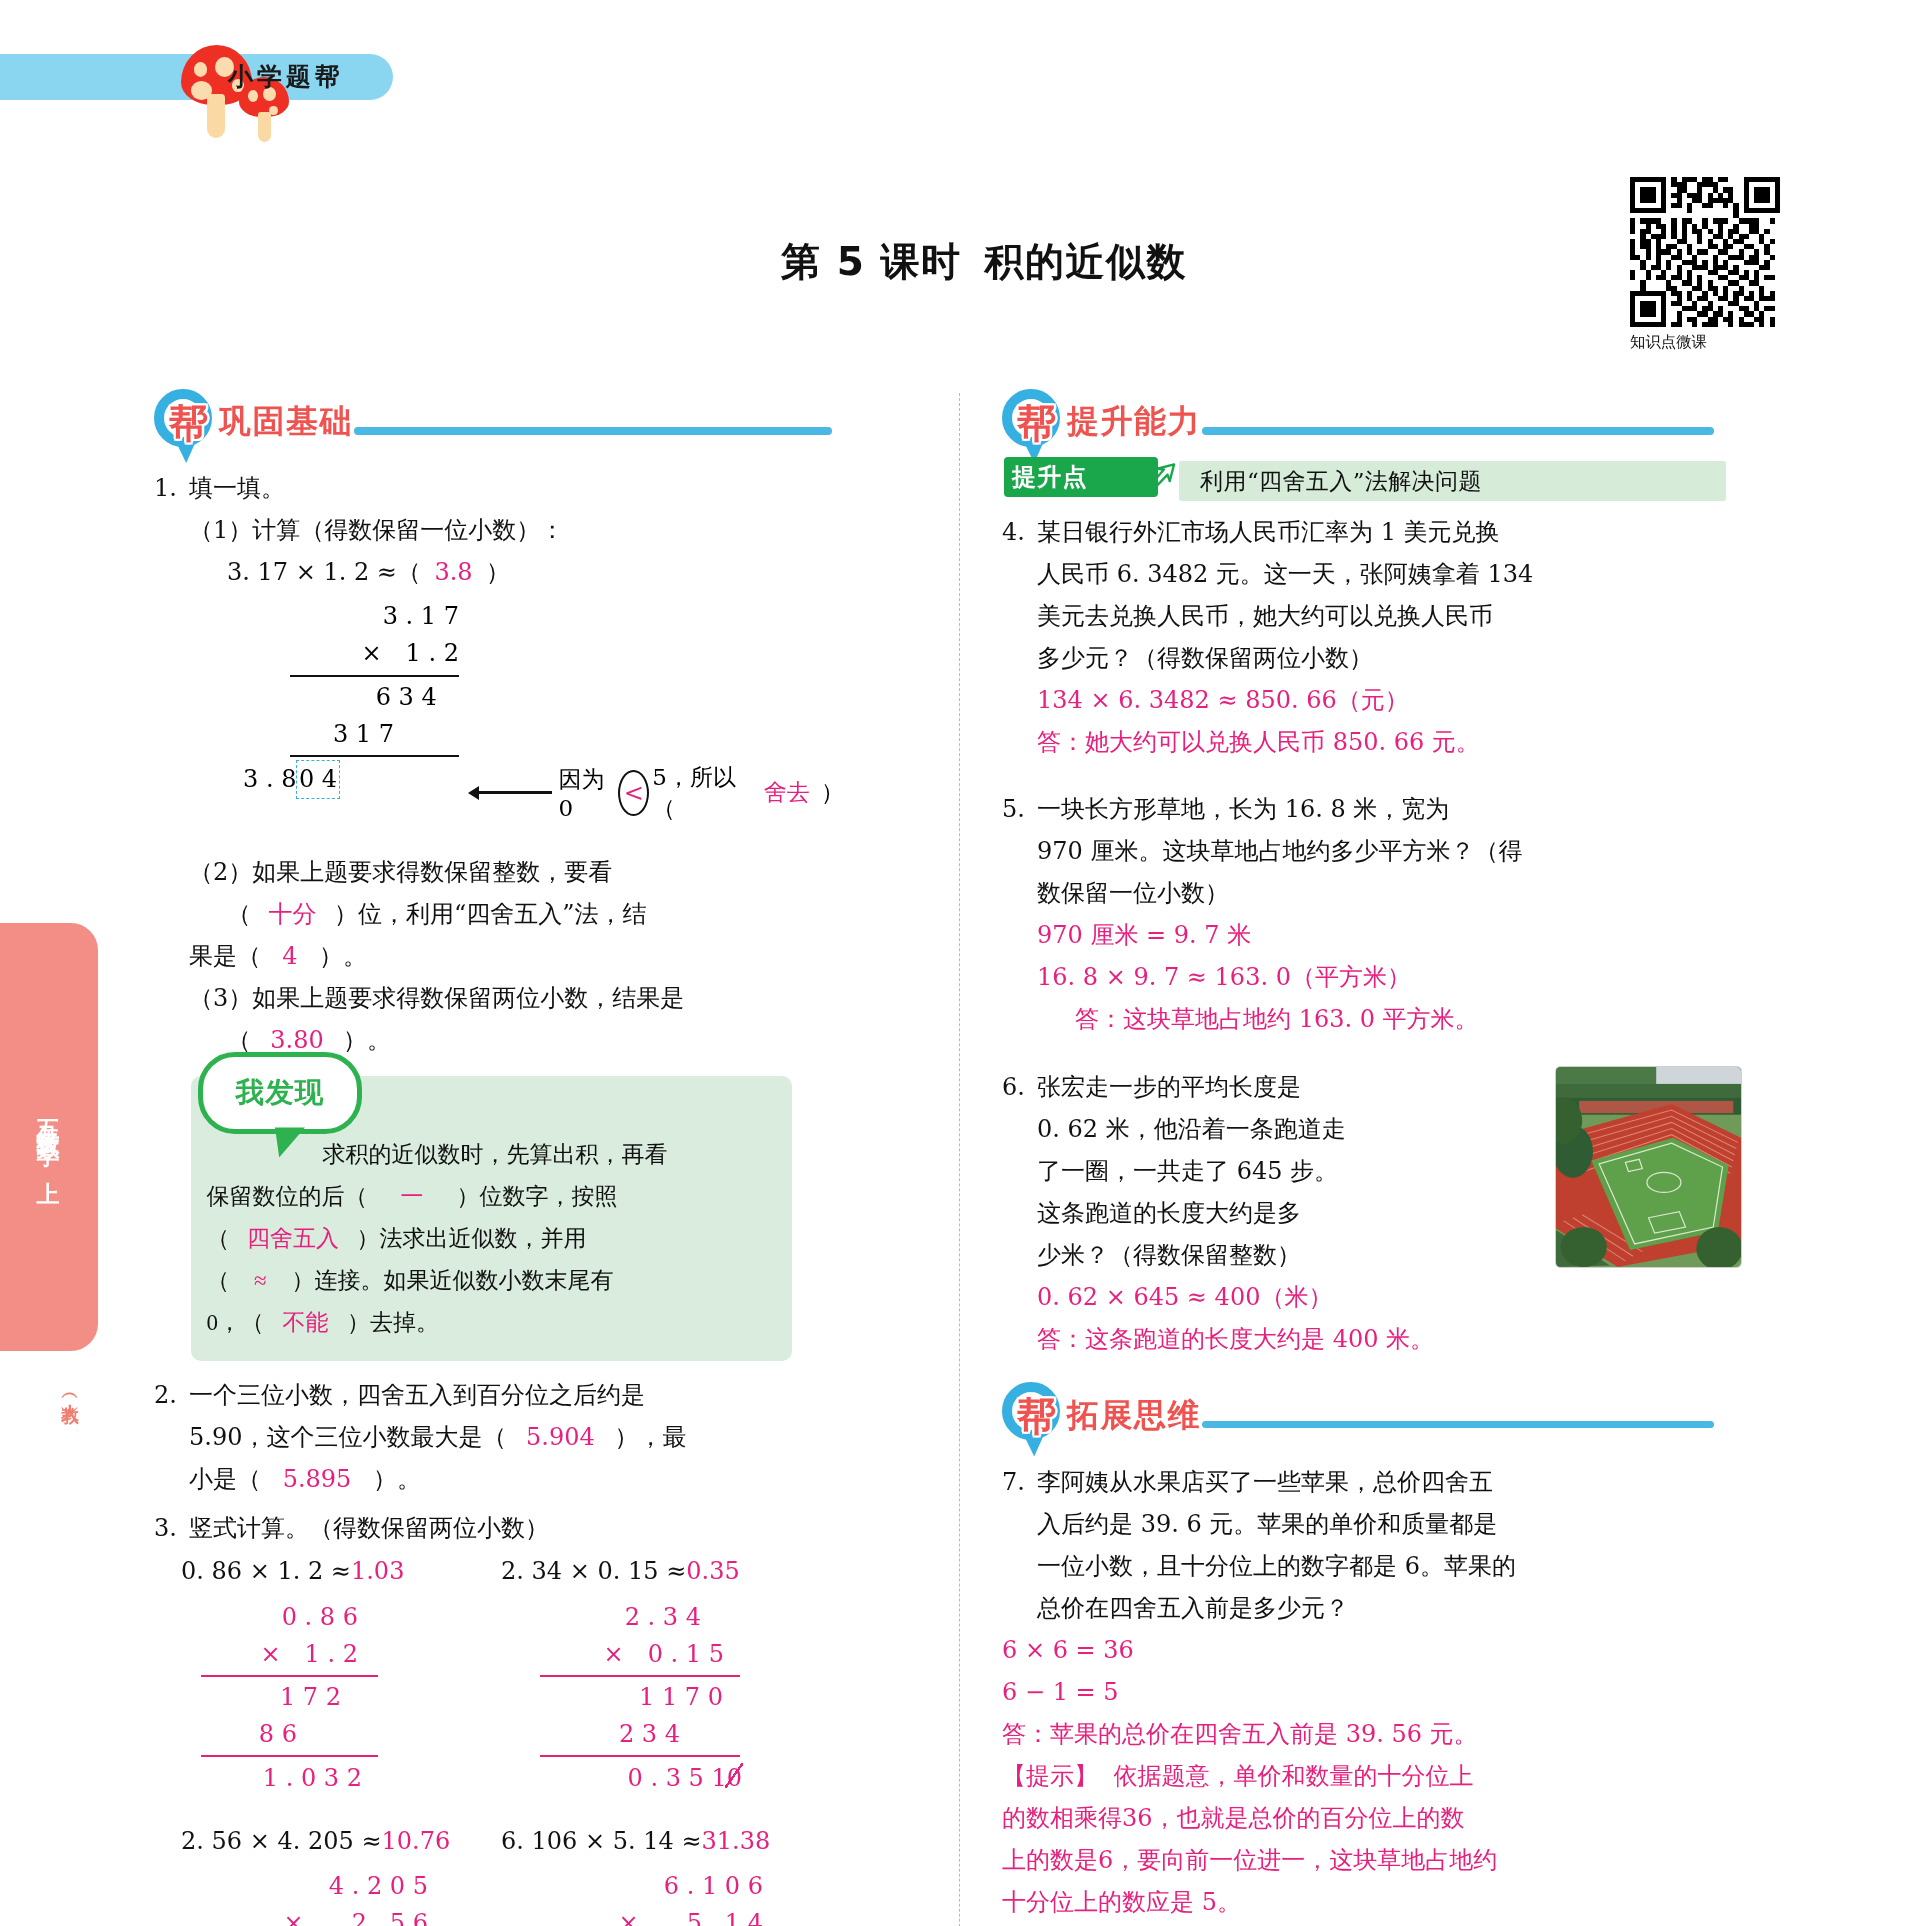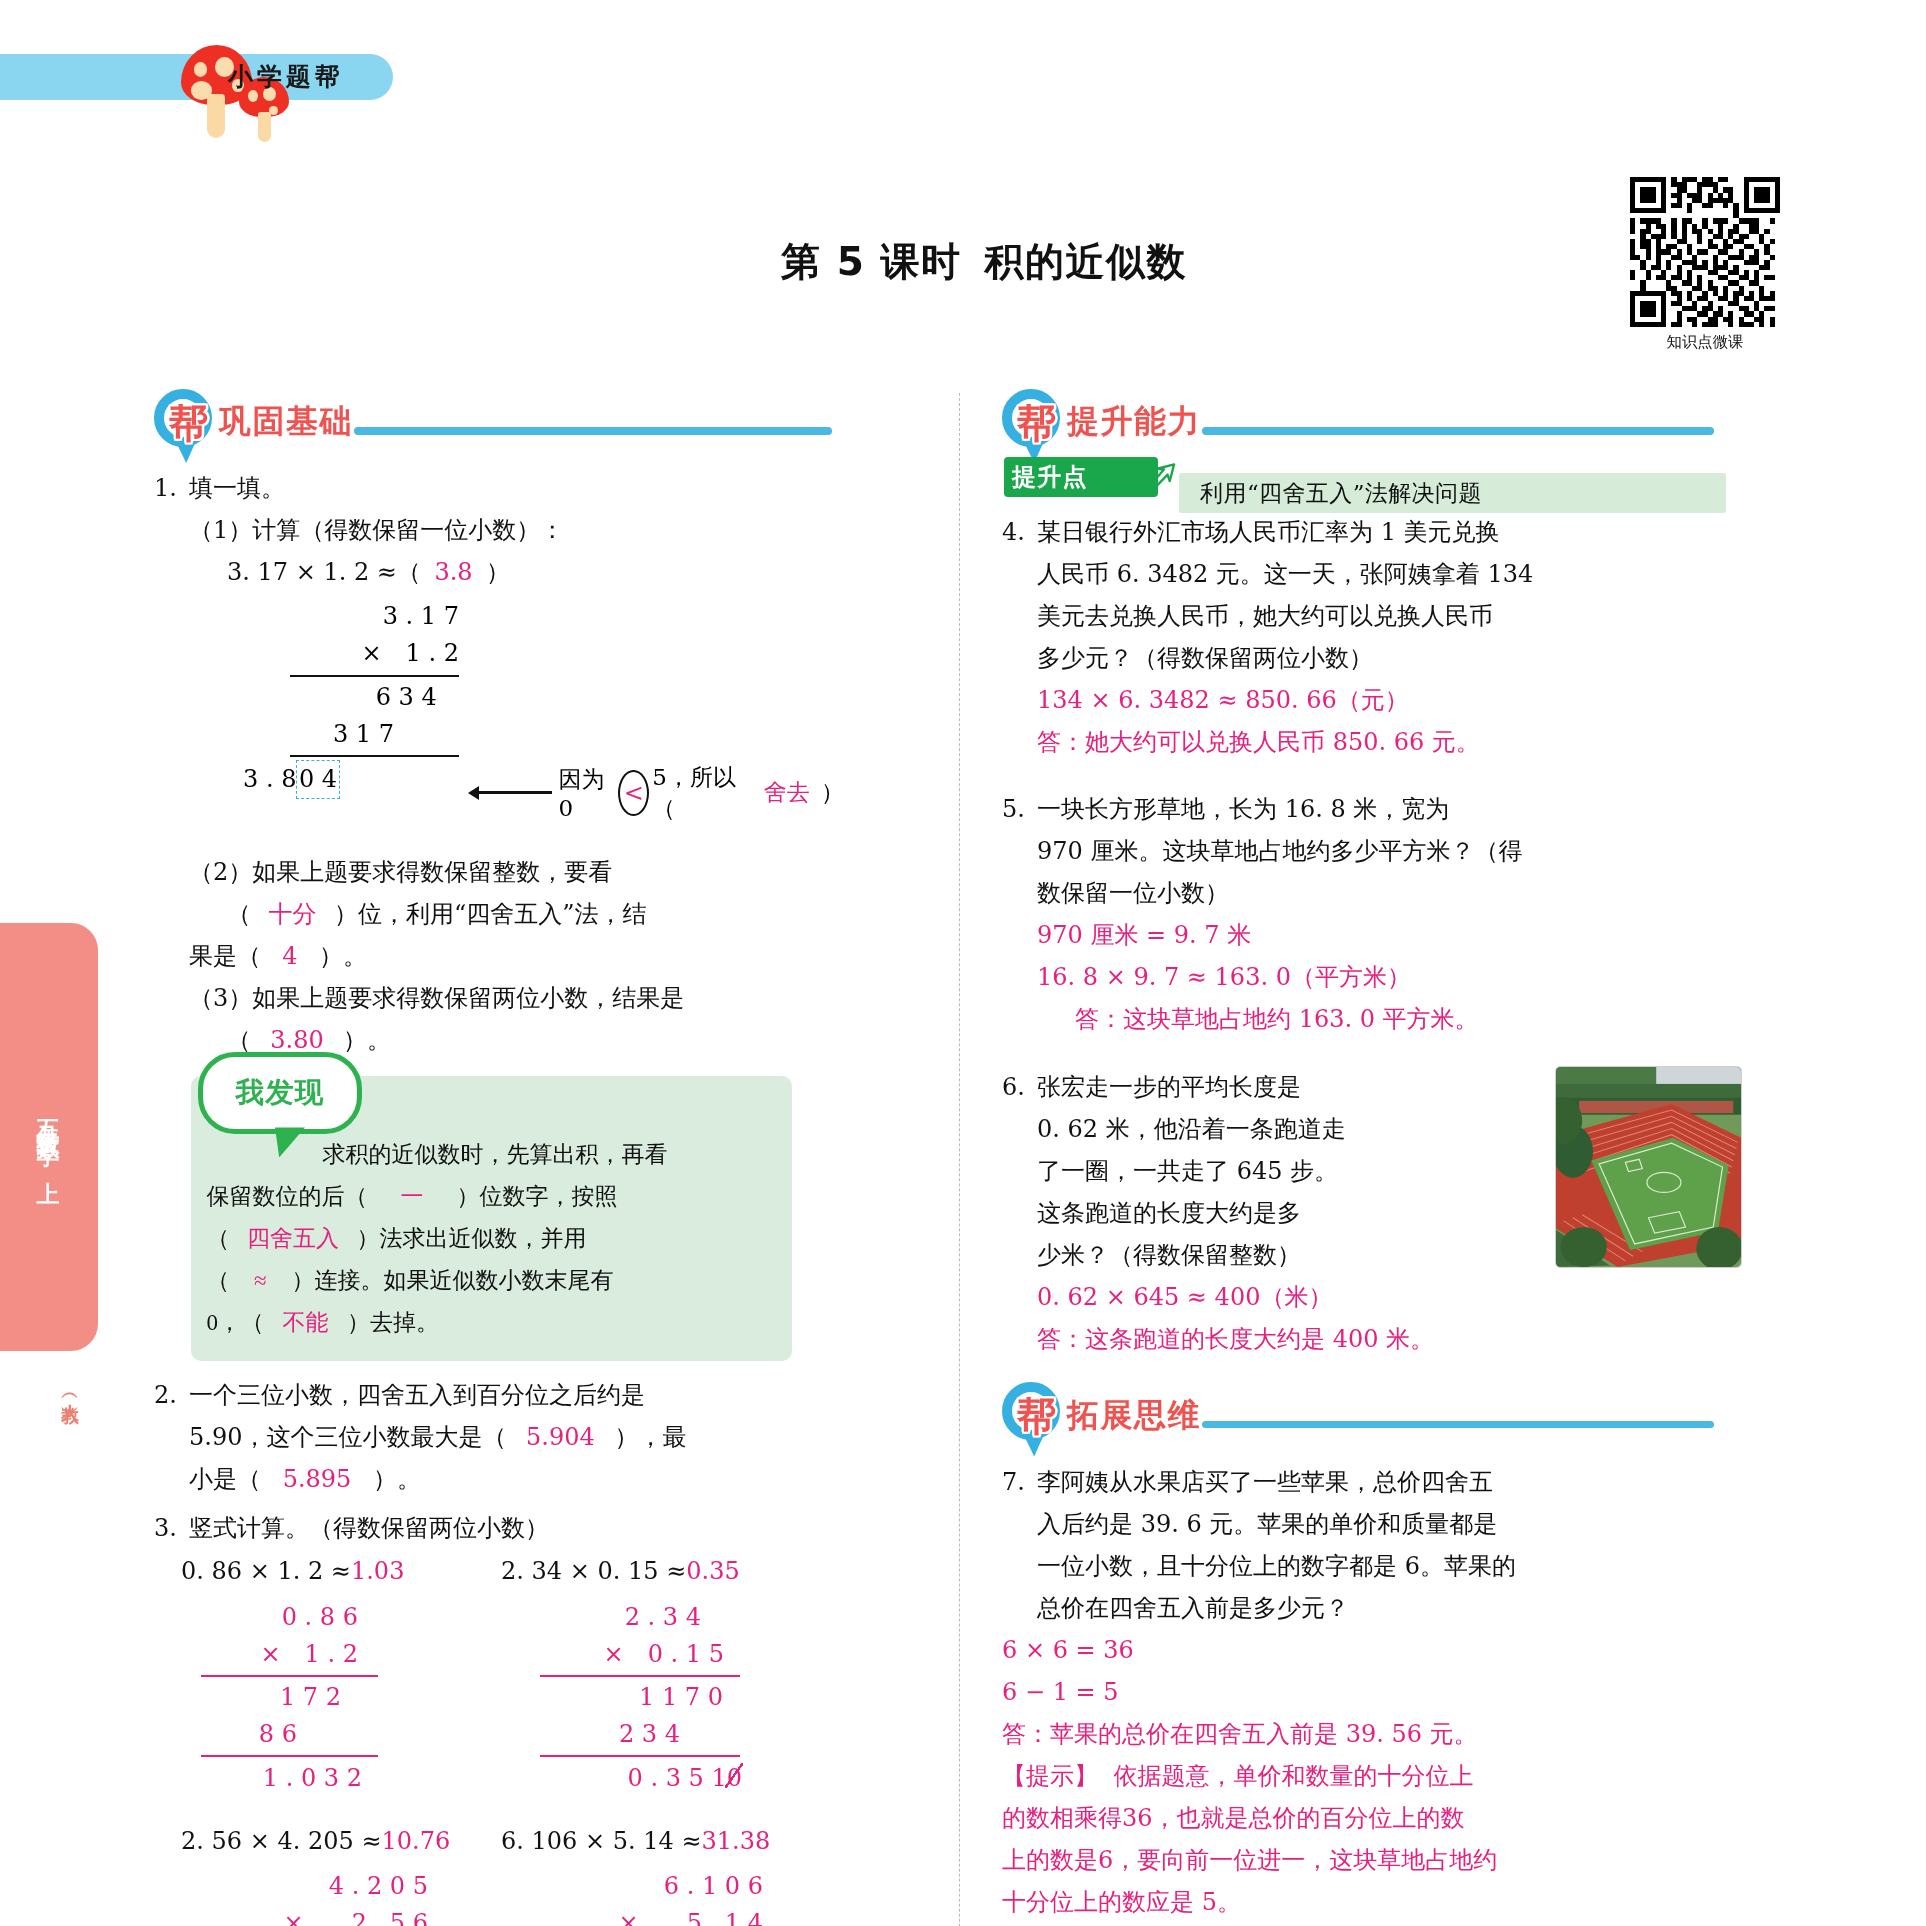--- a/index.html
+++ b/index.html
@@ -41,21 +41,21 @@
   }
   .side-sub{
     position:absolute;left:40px;top:1387px;width:42px;
     writing-mode:vertical-rl;text-orientation:upright;
     color:#ee7f71;font-size:17.7px;font-weight:bold;letter-spacing:3.1px;
   }
 
   
   .qr-wrap{position:absolute;left:1630px;top:177px;width:150px;}
   .qr{width:150px;height:150px;display:block;}
-  .qr-cap{margin-top:4.6px;text-align:center;font-size:15.4px;color:#111;
+  .qr-cap{margin-top:4.6px;text-align:left;font-size:15.4px;color:#111;
           font-family:"DejaVu Serif","Liberation Serif",serif;}
 
   
   .title{
     position:absolute;left:0;top:235px;width:1968px;text-align:center;
     font-size:39px;font-weight:bold;color:#111;letter-spacing:1.5px;
     font-family:"DejaVu Sans","Liberation Sans",sans-serif;
   }
   .title .gap{display:inline-block;width:23px;}
 
@@ -91,21 +91,21 @@
 
   
   .tsd{position:relative;height:43px;margin:7px 0 10.8px 1.5px;}
   .tsd .green{
     position:absolute;left:0;top:0;width:154px;height:40px;background:#1aa74c;
     border-radius:3.9px;display:flex;align-items:center;
   }
   .tsd .green span{color:#fff;font-size:24px;font-weight:bold;margin-left:8.5px;letter-spacing:1.2px;}
   .tsd .arrow{position:absolute;left:138px;top:5.4px;width:35px;height:31px;}
   .tsd .lbl{
-    position:absolute;left:175px;top:16px;height:40px;width:547px;
+    position:absolute;left:175px;top:4px;height:40px;width:547px;
     background:#d6ecd9;border-radius:2.3px;display:flex;align-items:center;
   }
   .tsd .lbl span{font-size:23px;color:#111;margin-left:21.6px;letter-spacing:0.4px;
     font-family:"DejaVu Serif","Liberation Serif",serif;}
 
   
   .q{font-size:24px;line-height:42px;color:#111;letter-spacing:0px;
      font-family:"DejaVu Serif","Liberation Serif",serif;}
   .q.num{position:relative;padding-left:35px;}
   .q.num > .n{position:absolute;left:0;top:0;}

